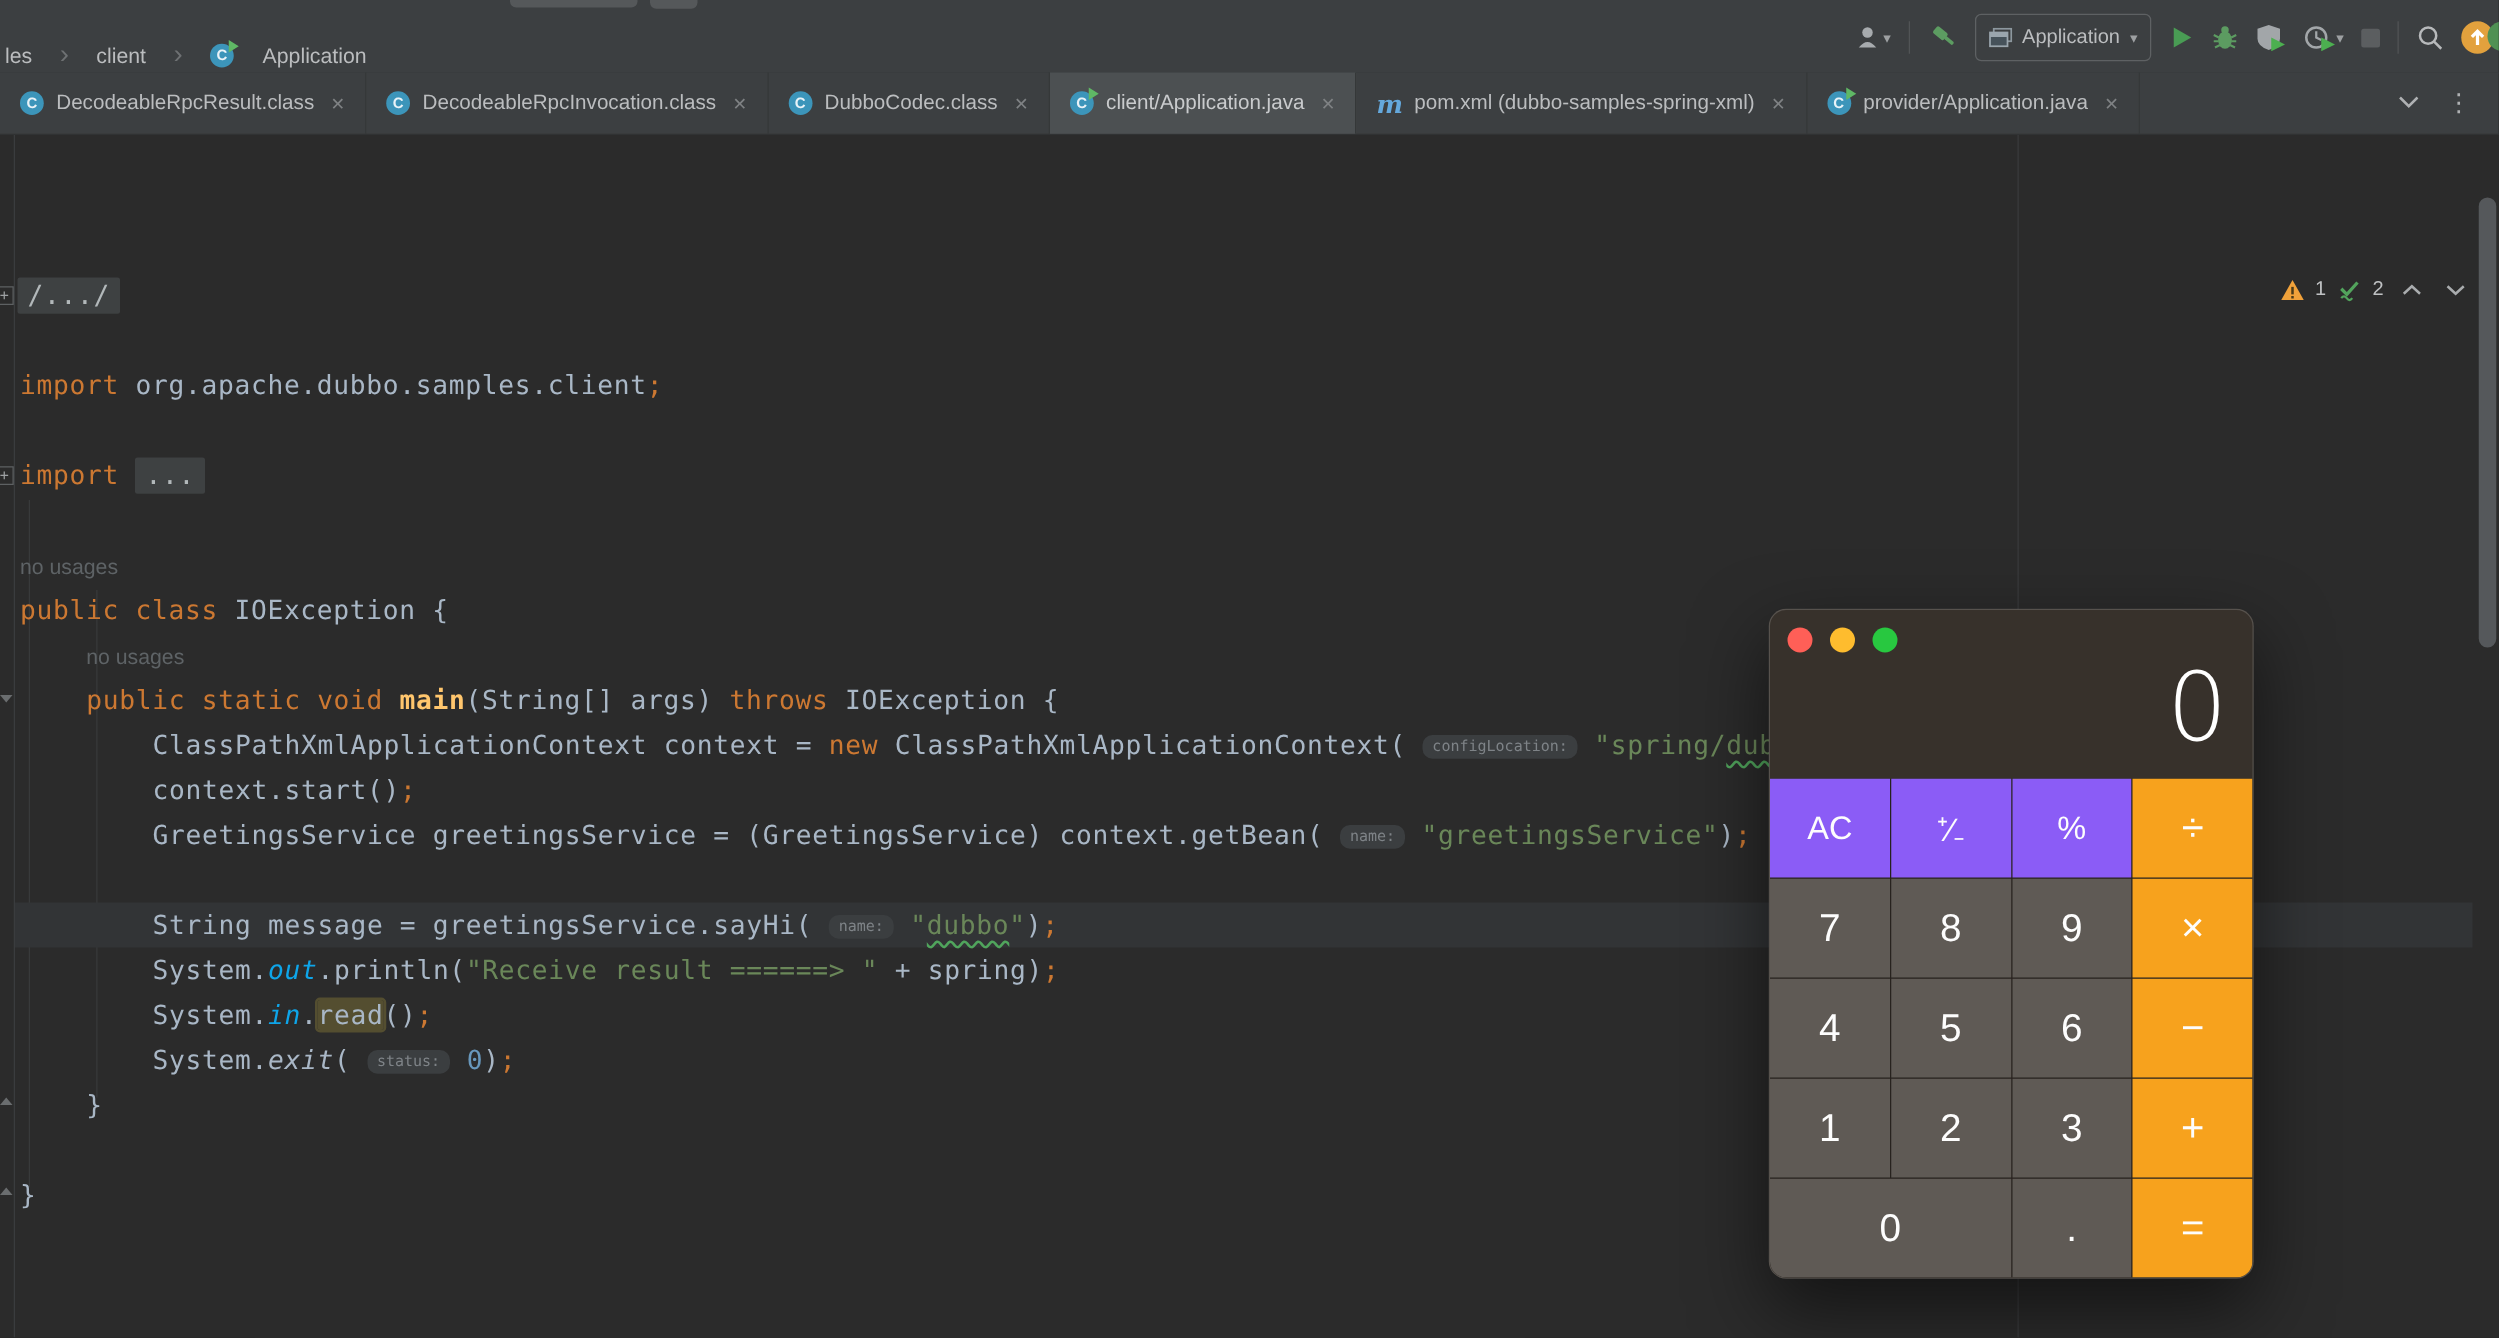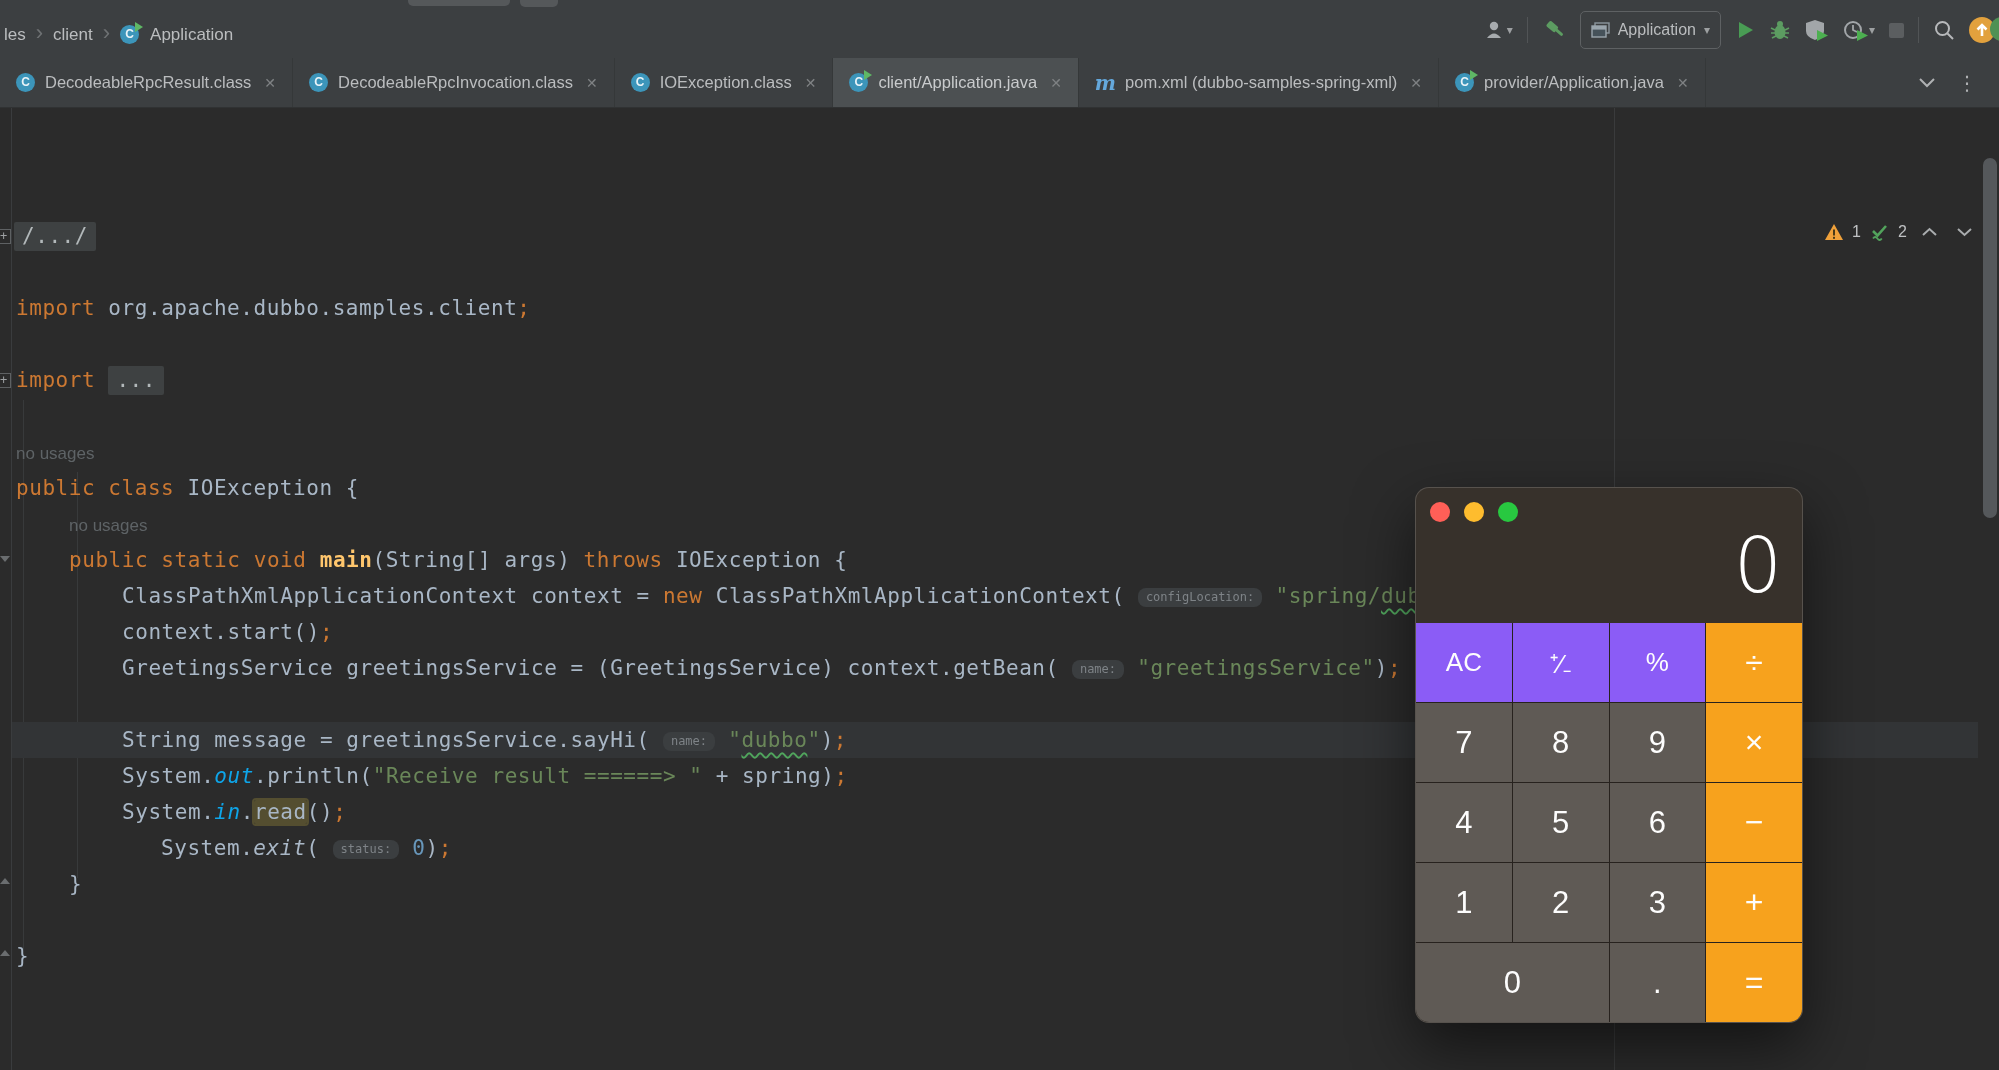--- a/index.html
+++ b/index.html
@@ -4,21 +4,21 @@
 <style>
   html,body{margin:0;padding:0;}
   body{
     width:1999px;height:1070px;position:relative;overflow:hidden;
     background:#2B2B2B;font-family:"Liberation Sans",sans-serif;
     -webkit-font-smoothing:antialiased;
   }
   
   #toolbar{position:absolute;left:0;top:0;width:1999px;height:58px;background:#3C3F41;border-bottom:1px solid #333638;}
   .frag{position:absolute;top:0;background:#55585A;border-radius:0 0 5px 5px;}
-  #breadcrumb{position:absolute;left:4px;top:6px;height:58px;display:flex;align-items:center;gap:10px;color:#BBBDBF;font-size:17px;padding-top:0;box-sizing:border-box;}
+  #breadcrumb{position:absolute;left:4px;top:16px;height:58px;display:flex;align-items:center;gap:22px;color:#BBBDBF;font-size:17px;padding-top:0;box-sizing:border-box;}
   .crumb-sep{color:#6E7173;font-size:22px;font-weight:300;line-height:1;transform:translateY(-2px);}
   #toolbar-right{position:absolute;right:0;top:10px;height:40px;display:flex;align-items:center;gap:14px;padding-right:4px;}
   .tb-divider{width:1px;height:26px;background:#515456;}
   .caret{color:#9DA0A2;font-size:12px;}
   #run-combo{display:flex;align-items:center;gap:8px;height:36px;border:1px solid #5E6163;border-radius:5px;padding:0 10px;color:#BBBDBF;font-size:16px;}
   .icon-btn{display:flex;align-items:center;justify-content:center;}
   #stop-square{width:15px;height:15px;background:#5B5E60;border-radius:2px;}
   #update-badge{width:26px;height:26px;border-radius:50%;background:#E2A13D;display:flex;align-items:center;justify-content:center;}
   #green-sliver{position:absolute;left:1990px;top:17px;width:24px;height:24px;border-radius:50%;background:#4F9154;}
   
@@ -174,21 +174,21 @@
       <span class="cicon-wrap">
         <span class="cicon">C</span>
       </span>
       <span>DecodeableRpcInvocation.class</span>
       <span class="close">✕</span>
     </div>
     <div class="tab">
       <span class="cicon-wrap">
         <span class="cicon">C</span>
       </span>
-      <span>IOException.class</span>
+      <span>DubboCodec.class</span>
       <span class="close">✕</span>
     </div>
     <div class="tab active">
       <span class="cicon-wrap">
         <span class="cicon">C</span>
         <span class="runarrow"></span>
       </span>
       <span>client/Application.java</span>
       <span class="close">✕</span>
     </div>
@@ -229,21 +229,21 @@
       <div class="cl" style="top: 362px; left: 16px;"><span class="c-k">public class</span><span class="c-b"> IOException {</span></div>
       <div class="cl" style="top: 398px; left: 69px;"><span class="c-h">no usages</span></div>
       <div class="cl" style="top: 434px; left: 69px;"><span class="c-k">public static void</span><span class="c-b"> </span><span class="c-m">main</span><span class="c-b">(String[] args) </span><span class="c-k">throws</span><span class="c-b"> IOException {</span></div>
       <div class="cl" style="top: 470px; left: 122px;"><span class="c-b">ClassPathXmlApplicationContext context = </span><span class="c-k">new</span><span class="c-b"> ClassPathXmlApplicationContext( </span><span class="c-i">configLocation:</span><span class="c-b"> </span><span class="c-s">"spring/</span><span class="c-sw">dubbo</span><span class="c-s">-demo-consumer.xml"</span><span class="c-b">)</span><span class="c-sc">;</span></div>
       <div class="cl" style="top: 506px; left: 122px;"><span class="c-b">context.start()</span><span class="c-sc">;</span></div>
       <div class="cl" style="top: 542px; left: 122px;"><span class="c-b">GreetingsService greetingsService = (GreetingsService) context.getBean( </span><span class="c-i">name:</span><span class="c-b"> </span><span class="c-s">"greetingsService"</span><span class="c-b">)</span><span class="c-sc">;</span></div>
       <div class="lineband" style="top: 614px;"></div>
       <div class="cl" style="top: 614px; left: 122px;"><span class="c-b">String message = greetingsService.sayHi( </span><span class="c-i">name:</span><span class="c-b"> </span><span class="c-s">"</span><span class="c-sw">dubbo</span><span class="c-s">"</span><span class="c-b">)</span><span class="c-sc">;</span></div>
       <div class="cl" style="top: 650px; left: 122px;"><span class="c-b">System.</span><span class="c-f">out</span><span class="c-b">.println(</span><span class="c-s">"Receive result ======&gt; "</span><span class="c-b"> + spring)</span><span class="c-sc">;</span></div>
       <div class="cl" style="top: 686px; left: 122px;"><span class="c-b">System.</span><span class="c-f">in</span><span class="c-b">.</span><span class="c-r">read</span><span class="c-b">()</span><span class="c-sc">;</span></div>
-      <div class="cl" style="top: 722px; left: 122px; margin-left: 39px;"><span class="c-b">System.</span><span class="c-e">exit</span><span class="c-b">( </span><span class="c-i">status:</span><span class="c-b"> </span><span class="c-n">0</span><span class="c-b">)</span><span class="c-sc">;</span></div>
+      <div class="cl" style="top: 722px; left: 122px;"><span class="c-b">System.</span><span class="c-e">exit</span><span class="c-b">( </span><span class="c-i">status:</span><span class="c-b"> </span><span class="c-n">0</span><span class="c-b">)</span><span class="c-sc">;</span></div>
       <div class="cl" style="top: 758px; left: 69px;"><span class="c-b">}</span></div>
       <div class="cl" style="top: 830px; left: 16px;"><span class="c-b">}</span></div>
     </div>
 
   <div class="fold-box" style="left:-4px;top:121px;">+</div>
   <div class="fold-box" style="left:-4px;top:265px;">+</div>
   <div class="fold-tri down" style="left:0px;top:448px;"></div>
   <div class="fold-tri up" style="left:0px;top:770px;"></div>
   <div class="fold-tri up" style="left:0px;top:842px;"></div>
 

